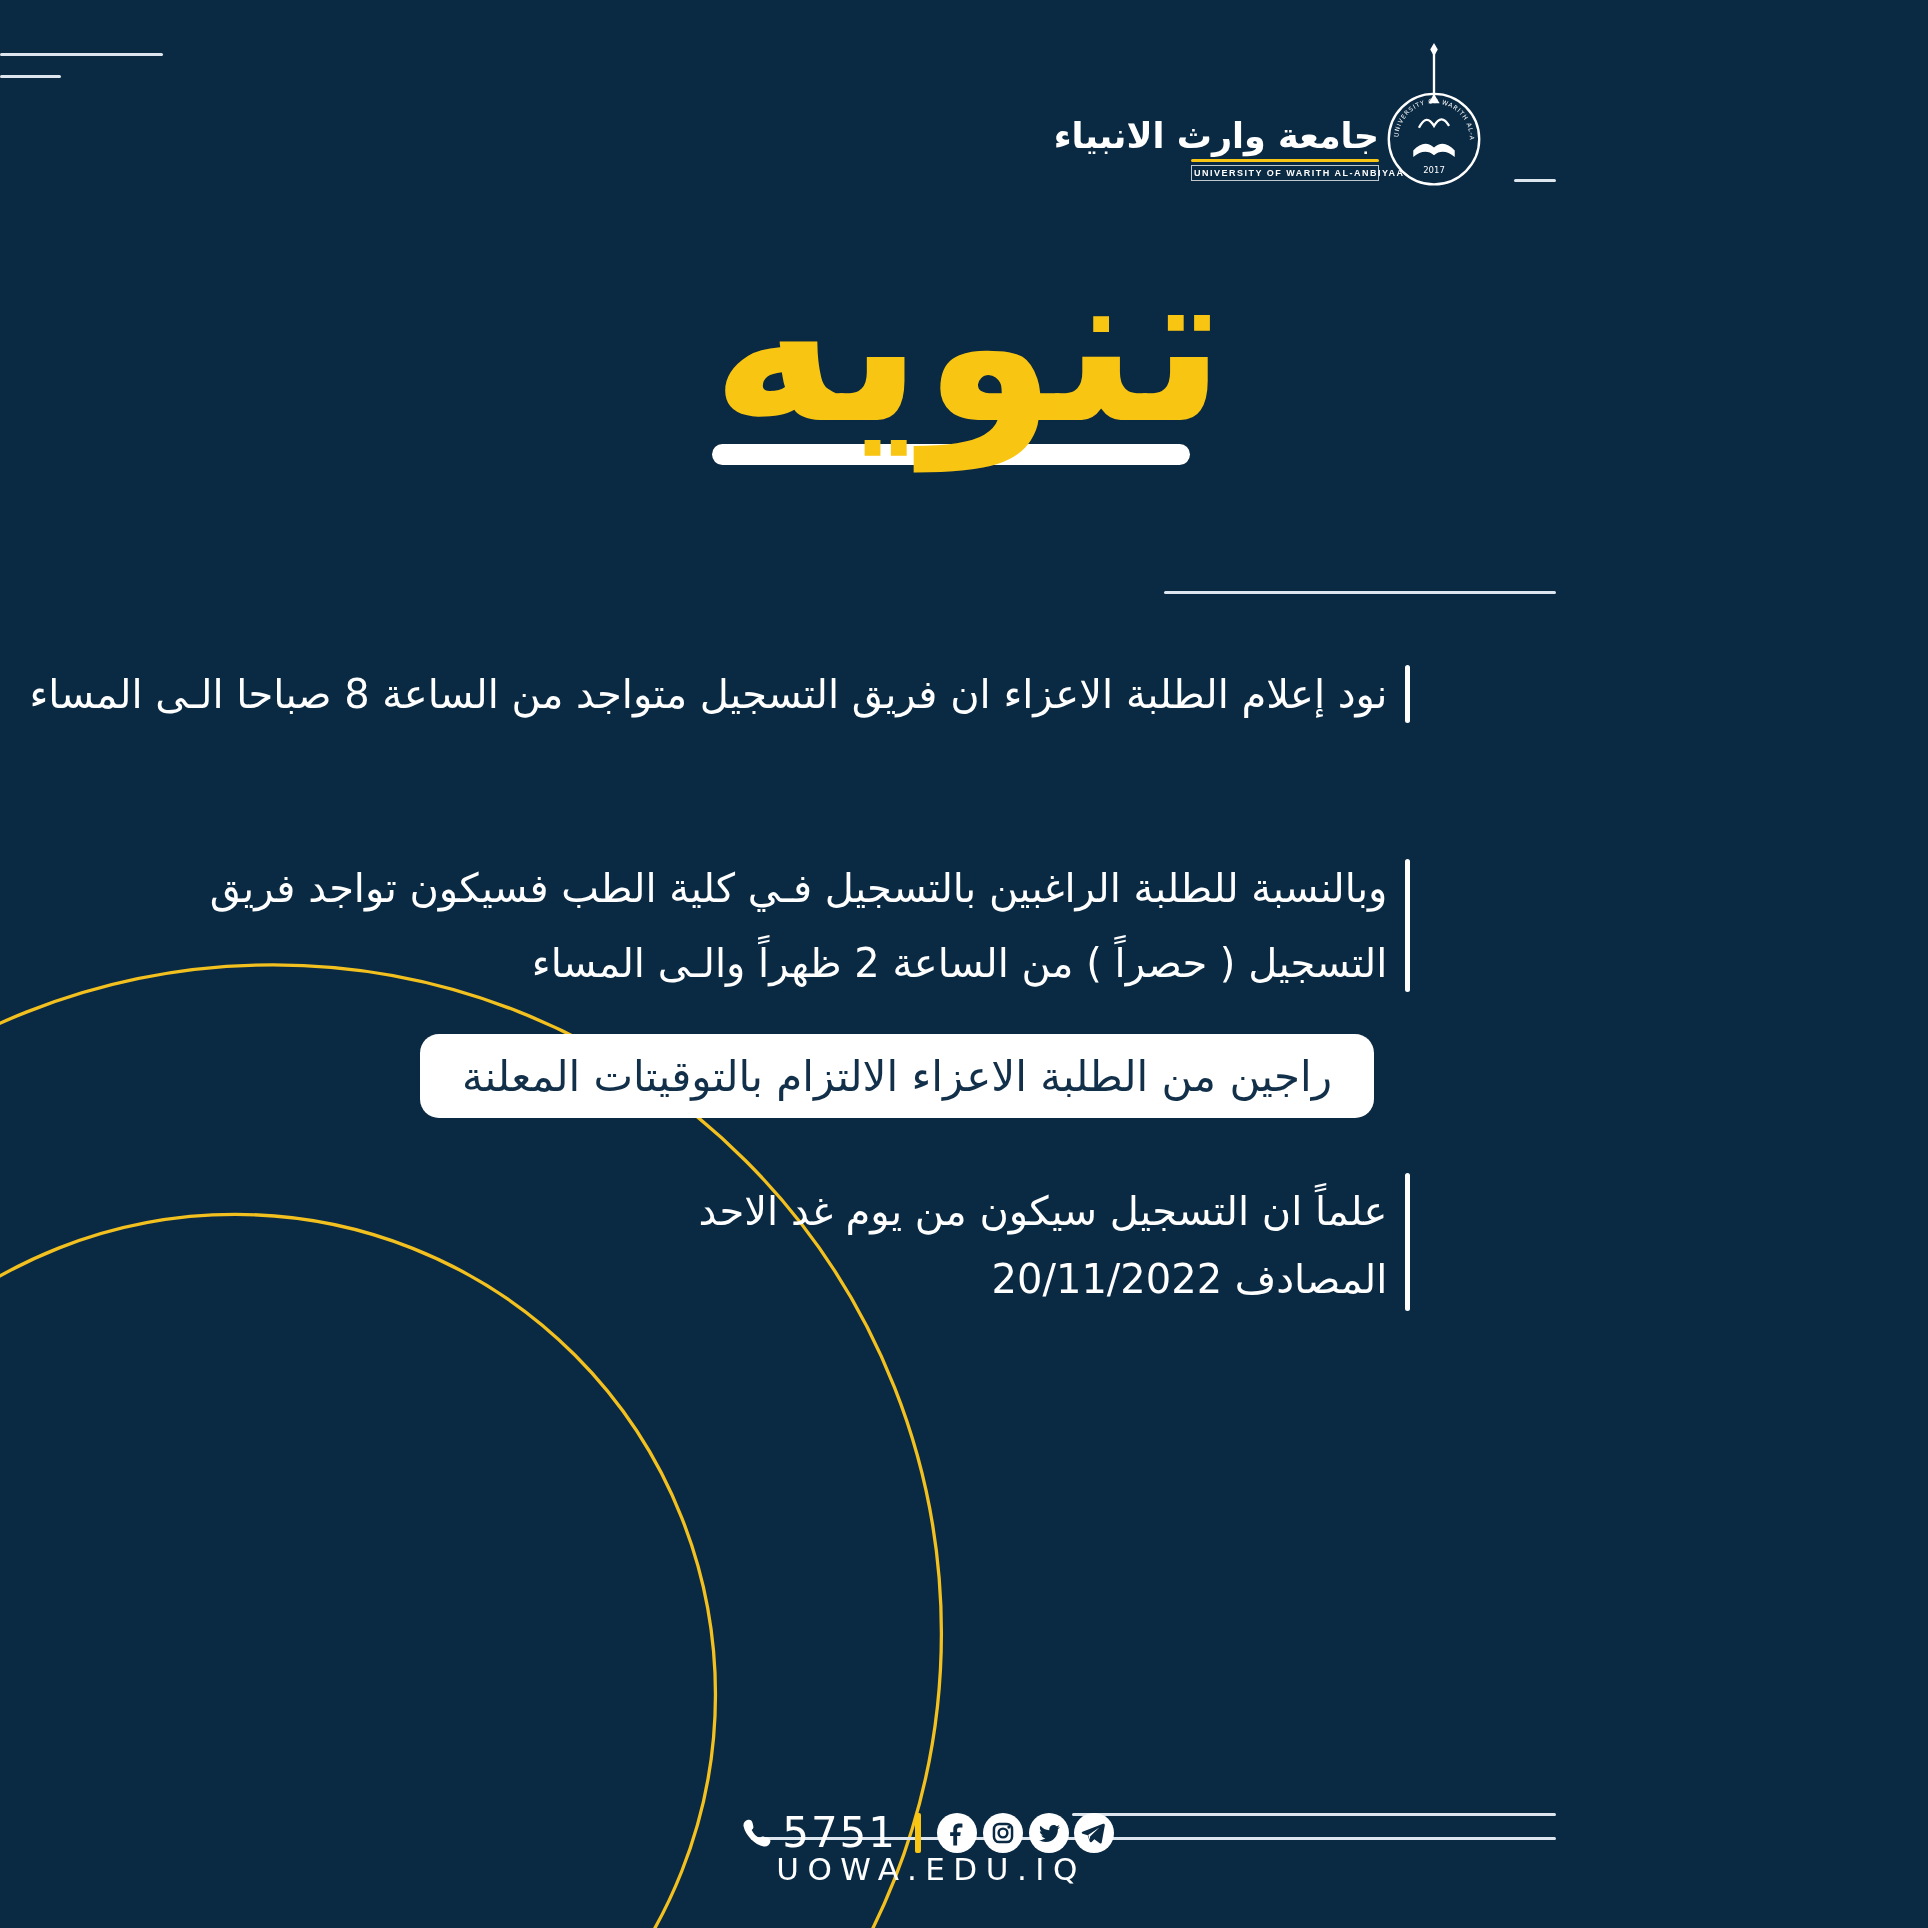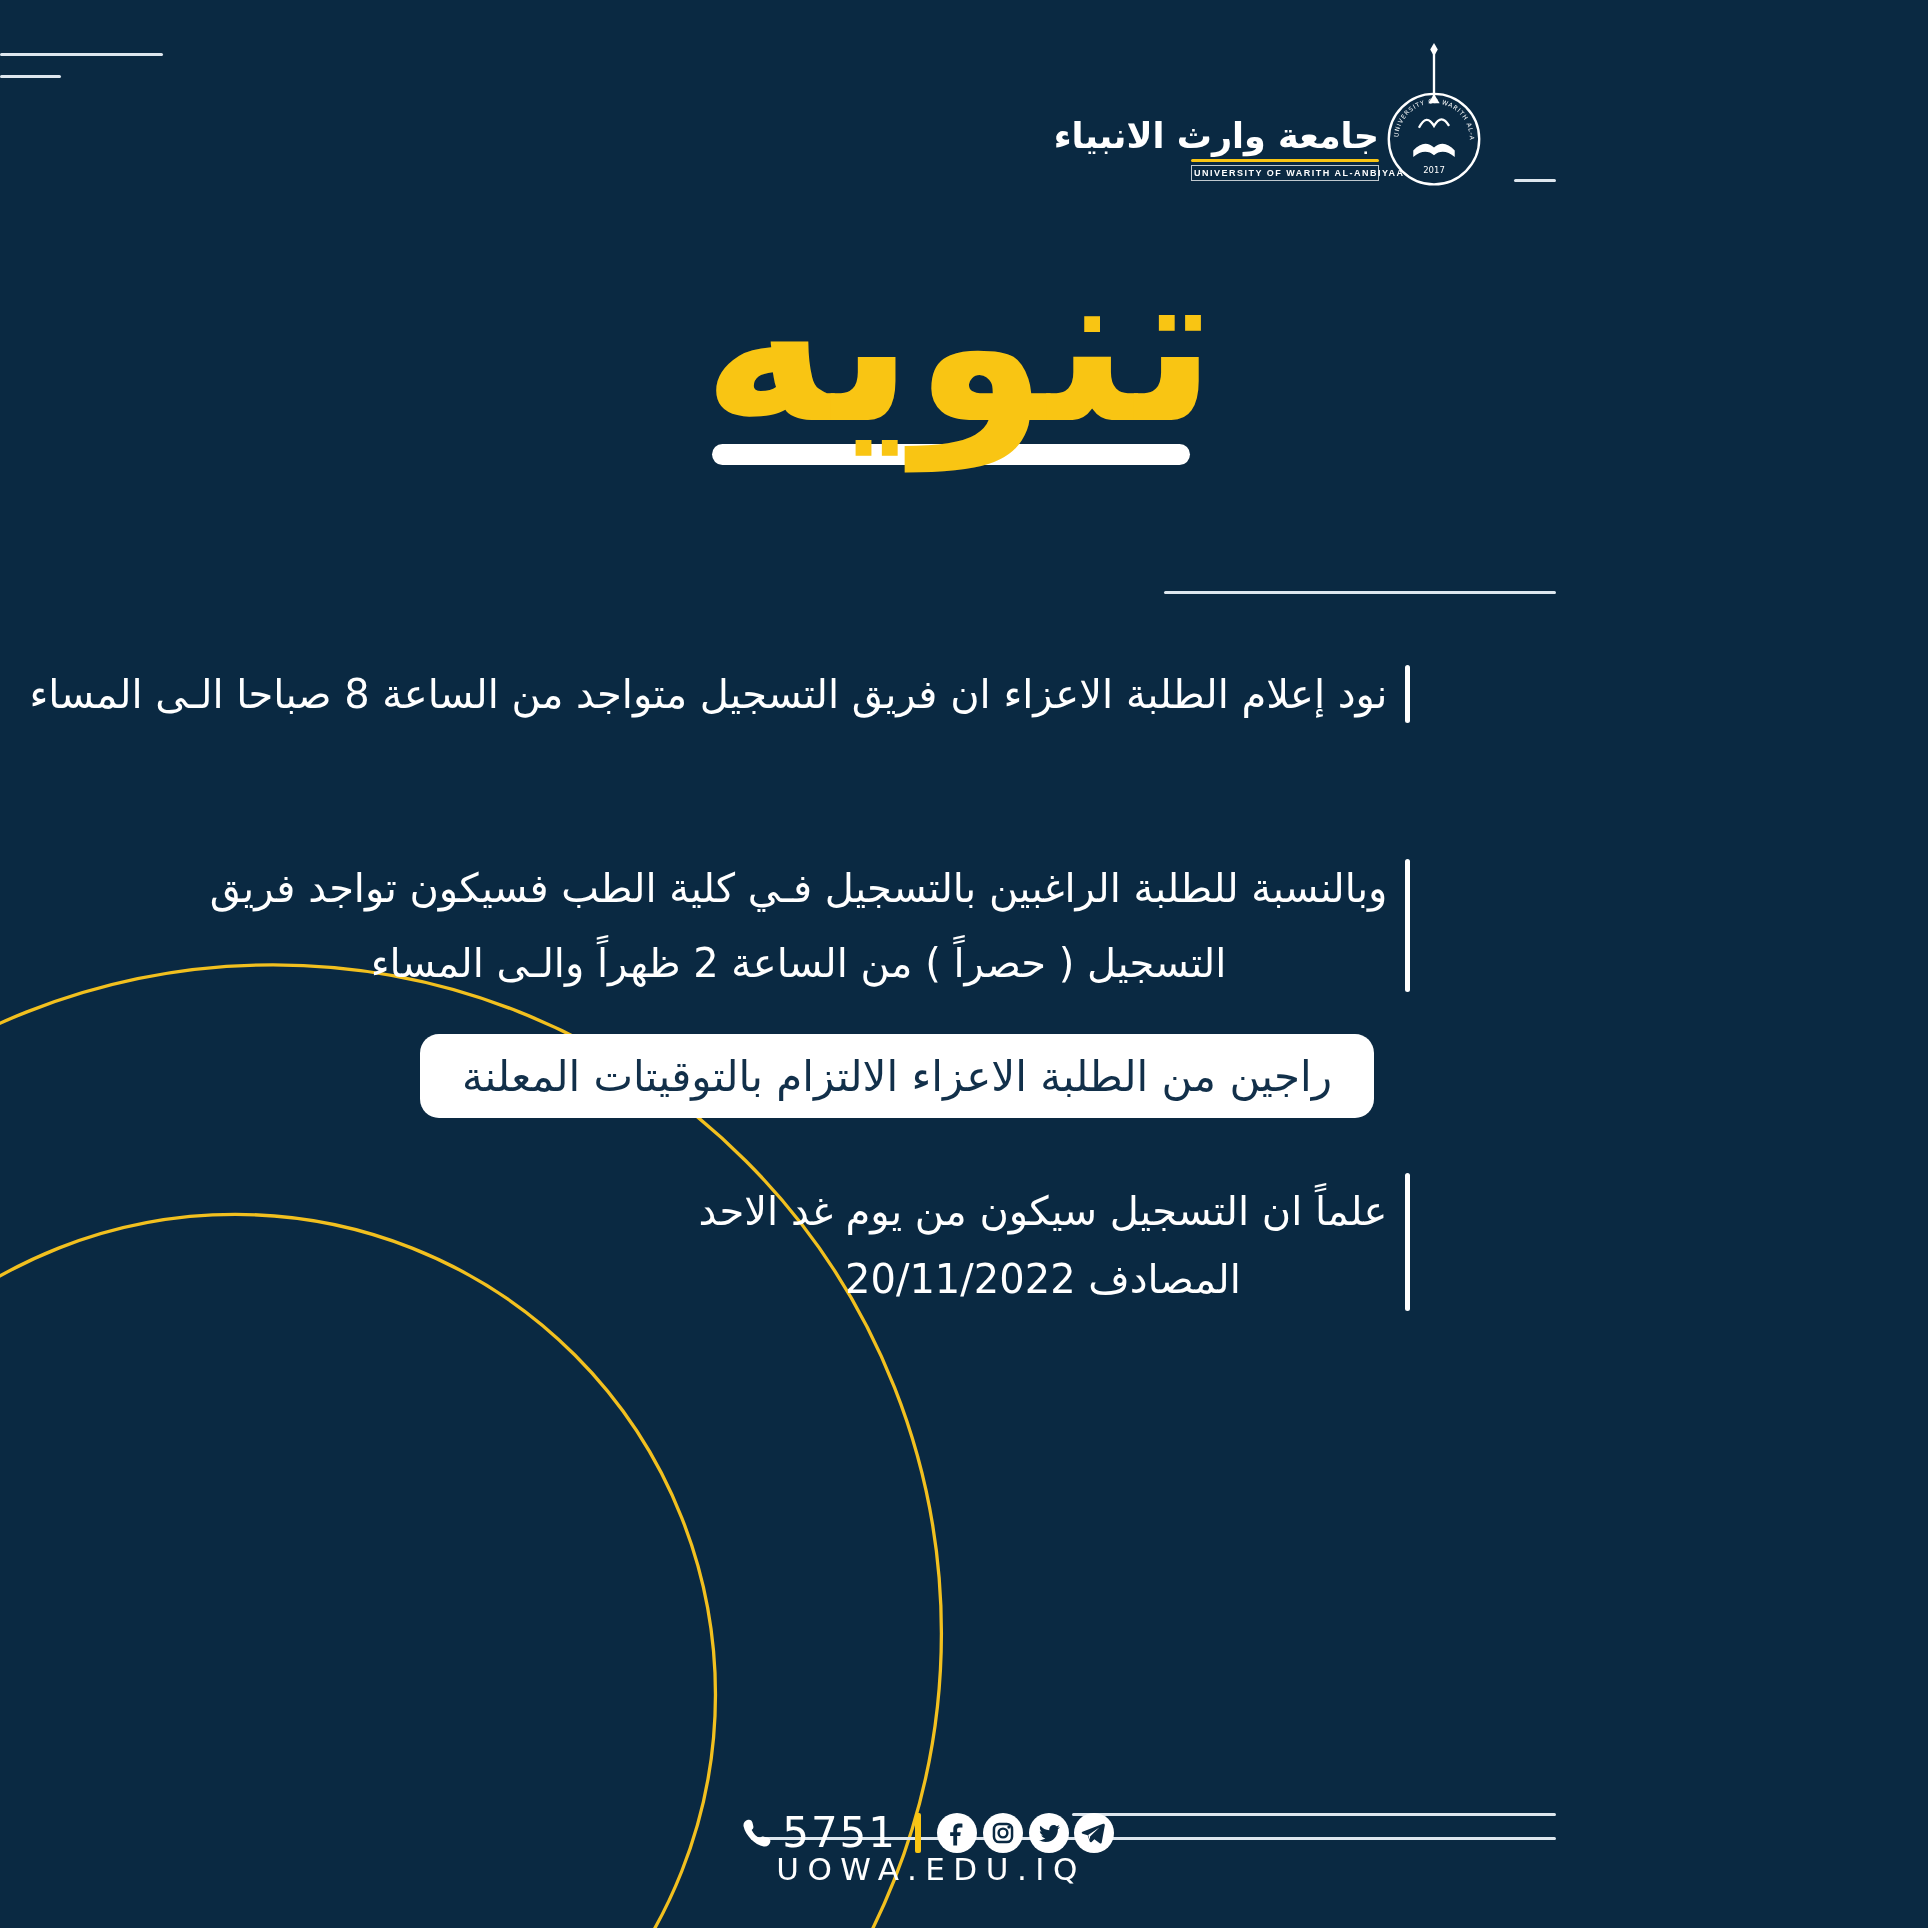--- a/index.html
+++ b/index.html
@@ -32,26 +32,26 @@
   .wordmark{position:absolute;right:177px;top:117px;width:188px;text-align:center;color:var(--white);}
   .wm-ar{direction:rtl;font-size:35px;font-weight:bold;line-height:1.1;white-space:nowrap;}
   .wm-line{height:2.8px;background:var(--yellow);margin:3.8px 0 2.8px 0;border-radius:1.9px;}
   .wm-en{font-size:9px;font-weight:bold;letter-spacing:1.5px;border:0.9px solid rgba(255,255,255,.75);
          padding:1.9px 1.9px;white-space:nowrap;font-family:"Liberation Sans",sans-serif;}
   .emblem{position:absolute;right:73px;top:41px;}
   
   .title-wrap{position:absolute;left:0;top:0;width:1928px;}
   .title-bar{position:absolute;left:712px;top:444px;width:478px;height:21px;background:var(--white);border-radius:10.4px;}
   .title-text{
-    position:absolute;left:3px;top:222px;width:1913px;text-align:center;
+    position:absolute;left:12px;top:222px;width:1913px;text-align:center;
     direction:rtl;font-size:215px;font-weight:bold;line-height:1.15;
     color:var(--yellow);
   }
   
-  .note{position:absolute;right:146px;direction:rtl;text-align:center;color:var(--white);
+  .note{position:absolute;right:146px;direction:rtl;text-align:right;color:var(--white);
         padding-right:22.6px;font-size:40px;line-height:75px;}
   .note .rule{position:absolute;right:0;width:4.7px;border-radius:2.8px;background:var(--white);top:7.5px;bottom:9.4px;}
   .note-1{top:657px;}
   .note-2{top:851px;}
   .note-3{top:1171px;line-height:68px;padding-top:5.6px;}
   .note-3 .rule{top:1.9px;bottom:1.9px;}
   .ar-line{white-space:nowrap;}
   
   .highlight{
     position:absolute;right:182px;top:1034px;width:954px;height:84px;

